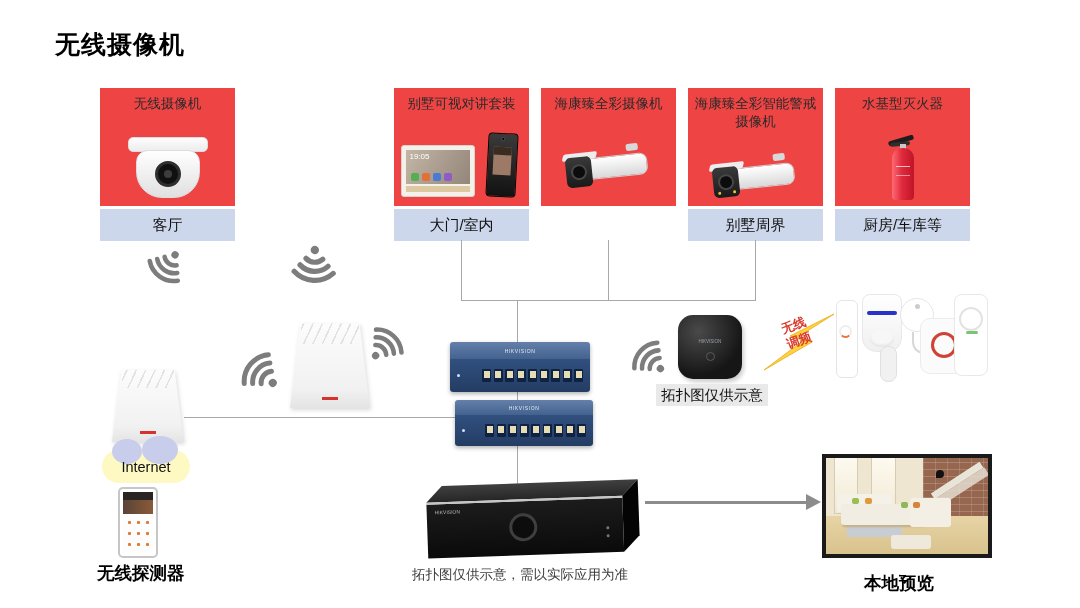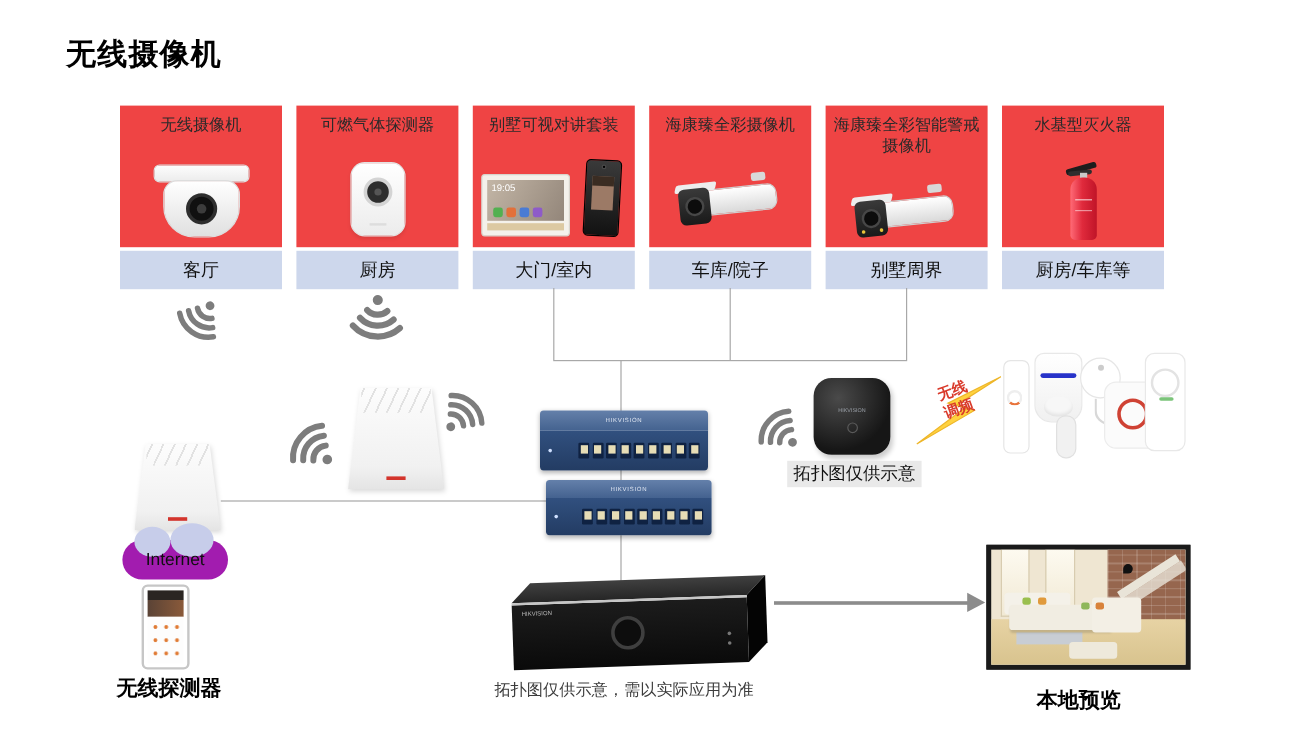--- a/index.html
+++ b/index.html
@@ -104,21 +104,21 @@
   .s-round { left:64px; top:8px; width:34px; height:34px; background:#fff; border:1px solid #e6e6e6; border-radius:50%; }
   .s-round-dot { position:absolute; left:14px; top:5px; width:5px; height:5px; background:#ccc; border-radius:50%; }
   .s-cable { left:76px; top:42px; width:12px; height:22px; border-left:2px solid #d8d8d8; border-bottom:2px solid #d8d8d8; border-radius:0 0 0 12px; }
   .s-pad { left:84px; top:28px; width:54px; height:56px; background:#fbfbfb; border:1px solid #ececec; border-radius:10px; }
   .s-pad-ring { position:absolute; left:10px; top:13px; width:26px; height:26px; border:3px solid #cf4234; border-radius:50%; }
   .s-rep { left:118px; top:4px; width:34px; height:82px; background:#fff; border:1px solid #e8e8e8; border-radius:8px; }
   .s-rep-ring { position:absolute; left:4px; top:12px; width:24px; height:24px; border:2px solid #e3e3e3; border-radius:50%; }
   .s-rep-green { position:absolute; left:11px; top:36px; width:12px; height:3px; background:#7bc47a; border-radius:2px; }
 
   
-  .cloud { position:absolute; left:102px; top:450px; width:88px; height:33px; background:#a21caf; border-radius:17px; display:flex; align-items:center; justify-content:center; }
+  .cloud { position:absolute; left:102px; top:450px; width:88px; height:33px; background:#fef9c3; border-radius:17px; display:flex; align-items:center; justify-content:center; }
   .cloud::before { content:""; position:absolute; left:10px; top:-11px; width:30px; height:25px; background:#c7cdea; border-radius:50%; }
   .cloud::after { content:""; position:absolute; left:40px; top:-14px; width:36px; height:28px; background:#c7cdea; border-radius:50%; }
   .cloud-label { position:relative; z-index:1; font-size:14.5px; color:#101010; }
   .phone { position:absolute; left:118px; top:487px; width:40px; height:71px; background:#fff; border:2px solid #c6c6c6; border-radius:5px; padding:3px; }
   .ph-top { height:8px; background:#2a2522; }
   .ph-hero { height:14px; background:linear-gradient(90deg,#5a4336,#8a5a3a); }
   .ph-grid { height:39px; background:#fdfdfd; background-image:radial-gradient(circle,#e07b35 1.3px, transparent 1.9px); background-size:9px 11px; background-position:2px 3px; }
 
   .big-label { position:absolute; font-size:17.5px; font-weight:bold; color:#000; }
 
@@ -165,30 +165,20 @@
       <div class="ptz">
         <div class="ptz-top"></div>
         <div class="ptz-body">
             <div class="ptz-lens"></div>
           </div>
       </div>
     </div>
     <div class="card-loc">客厅</div>
   </div>
 
-  <div class="card" style="left:247px">
-    <div class="card-top">
-      <div class="card-name">可燃气体探测器</div>
-      <div class="gasd">
-        <div class="gasd-ring"></div>
-          <div class="gasd-slot"></div>
-      </div>
-    </div>
-    <div class="card-loc">厨房</div>
-  </div>
 
   <div class="card" style="left:394px">
     <div class="card-top">
       <div class="card-name">别墅可视对讲套装</div>
       <div class="icm">
         <div class="icm-tab">
           <div class="icm-screen">
             <div class="icm-time">19:05</div>
             <div class="icm-icons">
               <div class="icm-dot" style="background:#52b050"></div>
@@ -213,21 +203,20 @@
       <div class="card-name">海康臻全彩摄像机</div>
       <div class="bullet">
         <div class="b-mount"></div>
           <div class="b-body"></div>
         <div class="b-visor"></div>
           <div class="b-hood">
             <div class="b-lens"></div>
           </div>
       </div>
     </div>
-    <div class="card-loc">车库/院子</div>
   </div>
 
   <div class="card" style="left:688px">
     <div class="card-top">
       <div class="card-name">海康臻全彩智能警戒摄像机</div>
       <div class="bullet" style="bottom:8px">
         <div class="b-mount"></div>
           <div class="b-body"></div>
         <div class="b-visor"></div>
         <div class="b-hood">

